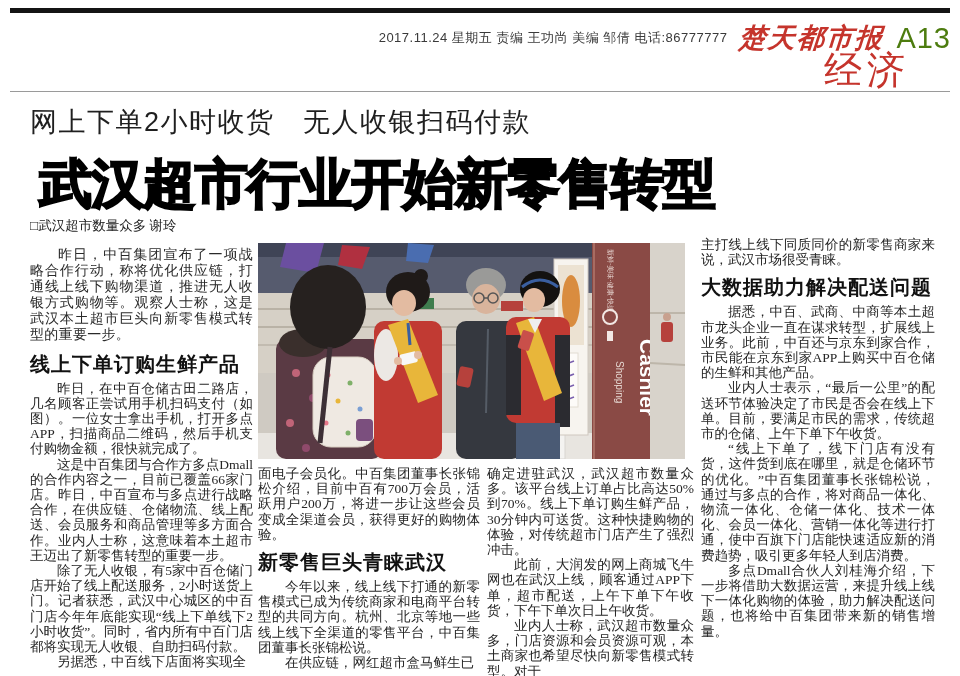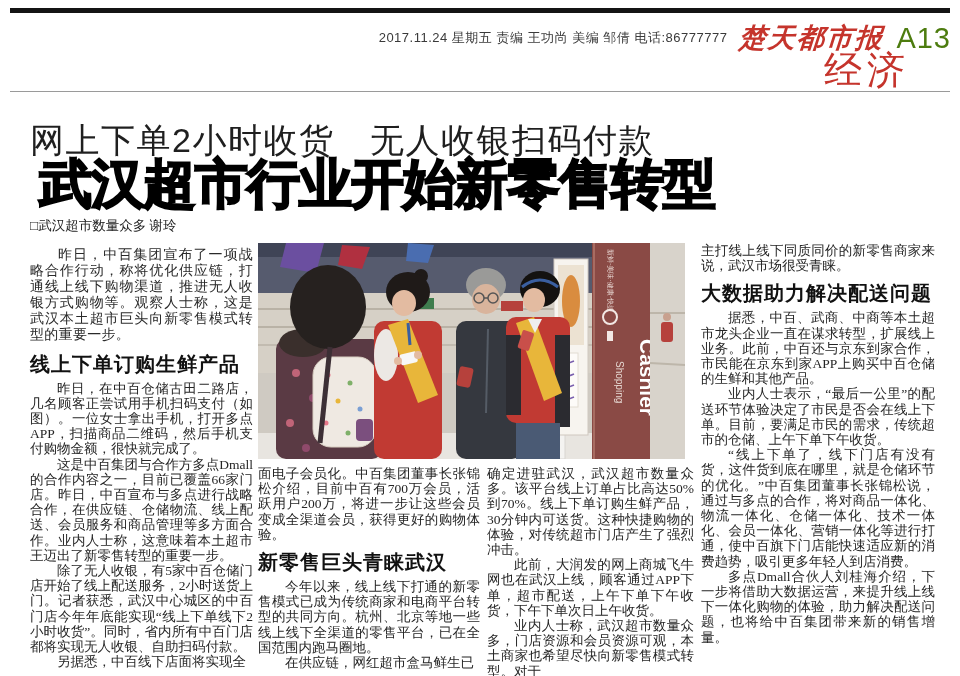--- a/index.html
+++ b/index.html
@@ -7,35 +7,35 @@
         font-family:"Liberation Serif","DejaVu Serif",serif;color:#1c1c1c;}
   .top-rule{position:absolute;left:10px;right:10px;top:8px;height:5px;background:#141414;}
   .masthead{position:absolute;top:20px;right:9px;display:flex;align-items:center;gap:12px;white-space:nowrap;}
   .masthead .meta{font-family:"Liberation Sans","DejaVu Sans",sans-serif;font-size:13px;color:#3a3a3a;letter-spacing:.5px;}
   .masthead .brand{font-size:27px;font-weight:bold;font-style:italic;color:#c5342c;letter-spacing:2px;
         font-family:"Liberation Serif","DejaVu Serif",serif;transform:skewX(-4deg);}
   .masthead .pageno{font-family:"Liberation Sans","DejaVu Sans",sans-serif;font-size:29px;color:#4d7c0f;letter-spacing:1px;}
   .section{position:absolute;top:45px;right:50px;font-family:"Liberation Sans","DejaVu Sans",sans-serif;
         font-size:38px;font-weight:500;color:#c5342c;letter-spacing:5px;}
   .header-rule{position:absolute;left:10px;right:10px;top:91px;height:1px;background:#9a9a9a;}
-  .kicker{position:absolute;left:30px;top:118px;font-family:"Liberation Sans","DejaVu Sans",sans-serif;
-        font-size:34px;font-weight:400;color:#1f1f1f;letter-spacing:1.5px;}
+  .kicker{position:absolute;left:30px;top:104px;font-family:"Liberation Sans","DejaVu Sans",sans-serif;
+        font-size:27px;font-weight:400;color:#1f1f1f;letter-spacing:1.5px;}
   .title{position:absolute;left:27px;top:137px;margin:12px;font-family:"Liberation Sans","DejaVu Sans",sans-serif;
         font-size:53px;font-weight:700;color:#000;letter-spacing:-1px;-webkit-text-stroke:2px #000;}
   .byline{position:absolute;left:30px;top:217px;font-size:13.5px;color:#222;}
   .col{position:absolute;text-align:justify;font-size:13.5px;line-height:15.2px;color:#252525;}
   .col p{margin:0;}
   .col p.indent{text-indent:2em;}
   .col .lead{font-size:14px;line-height:16.1px;letter-spacing:.3px;color:#2a2a2a;}
   .subhead{margin:8px 0 5px 0;font-family:"Liberation Sans","DejaVu Sans",sans-serif;
         font-size:20px;font-weight:700;color:#111;letter-spacing:1px;line-height:24px;}
   .col1{left:30px;top:247px;width:223px;}
   .col2{left:258px;top:466px;width:222px;}
   .col3{left:487px;top:466px;width:207px;}
-  .col4{left:701px;top:243px;width:234px;}
+  .col4{left:701px;top:237px;width:234px;}
   .photo{position:absolute;left:258px;top:243px;width:427px;height:216px;margin:0;}
   .photo svg{display:block;width:100%;height:100%;}
 </style>
 </head>
 <body>
 
 <div class="page">
 
   <div class="top-rule"></div>
 
@@ -162,21 +162,21 @@
         <line x1="392" y1="120" x2="427" y2="122" stroke="#bdb6aa" stroke-width="2"></line>
         <circle cx="409" cy="74" r="4" fill="#c8a08e"></circle>
         <rect x="403" y="79" width="12" height="20" rx="3" fill="#b6413c"></rect>
       </g>
     </svg>
   </figure>
 
   <div class="col col2">
     <p>面电子会员化。中百集团董事长张锦松介绍，目前中百有700万会员，活跃用户200万，将进一步让这些会员变成全渠道会员，获得更好的购物体验。</p>
     <h3 class="subhead">新零售巨头青睐武汉</h3>
-    <p class="indent">今年以来，线上线下打通的新零售模式已成为传统商家和电商平台转型的共同方向。杭州、北京等地一些线上线下全渠道的零售平台，已在全国范围内跑马圈地。</p>
+    <p class="indent">今年以来，线上线下打通的新零售模式已成为传统商家和电商平台转型的共同方向。杭州、北京等地一些线上线下全渠道的零售平台，中百集团董事长张锦松说。</p>
     <p class="indent">在供应链，网红超市盒马鲜生已</p>
   </div>
 
   <div class="col col3">
     <p>确定进驻武汉，武汉超市数量众多。该平台线上订单占比高达50%到70%。线上下单订购生鲜产品，30分钟内可送货。这种快捷购物的体验，对传统超市门店产生了强烈冲击。</p>
     <p class="indent">此前，大润发的网上商城飞牛网也在武汉上线，顾客通过APP下单，超市配送，上午下单下午收货，下午下单次日上午收货。</p>
     <p class="indent">业内人士称，武汉超市数量众多，门店资源和会员资源可观，本土商家也希望尽快向新零售模式转型。对于</p>
   </div>
 
   <div class="col col4">

